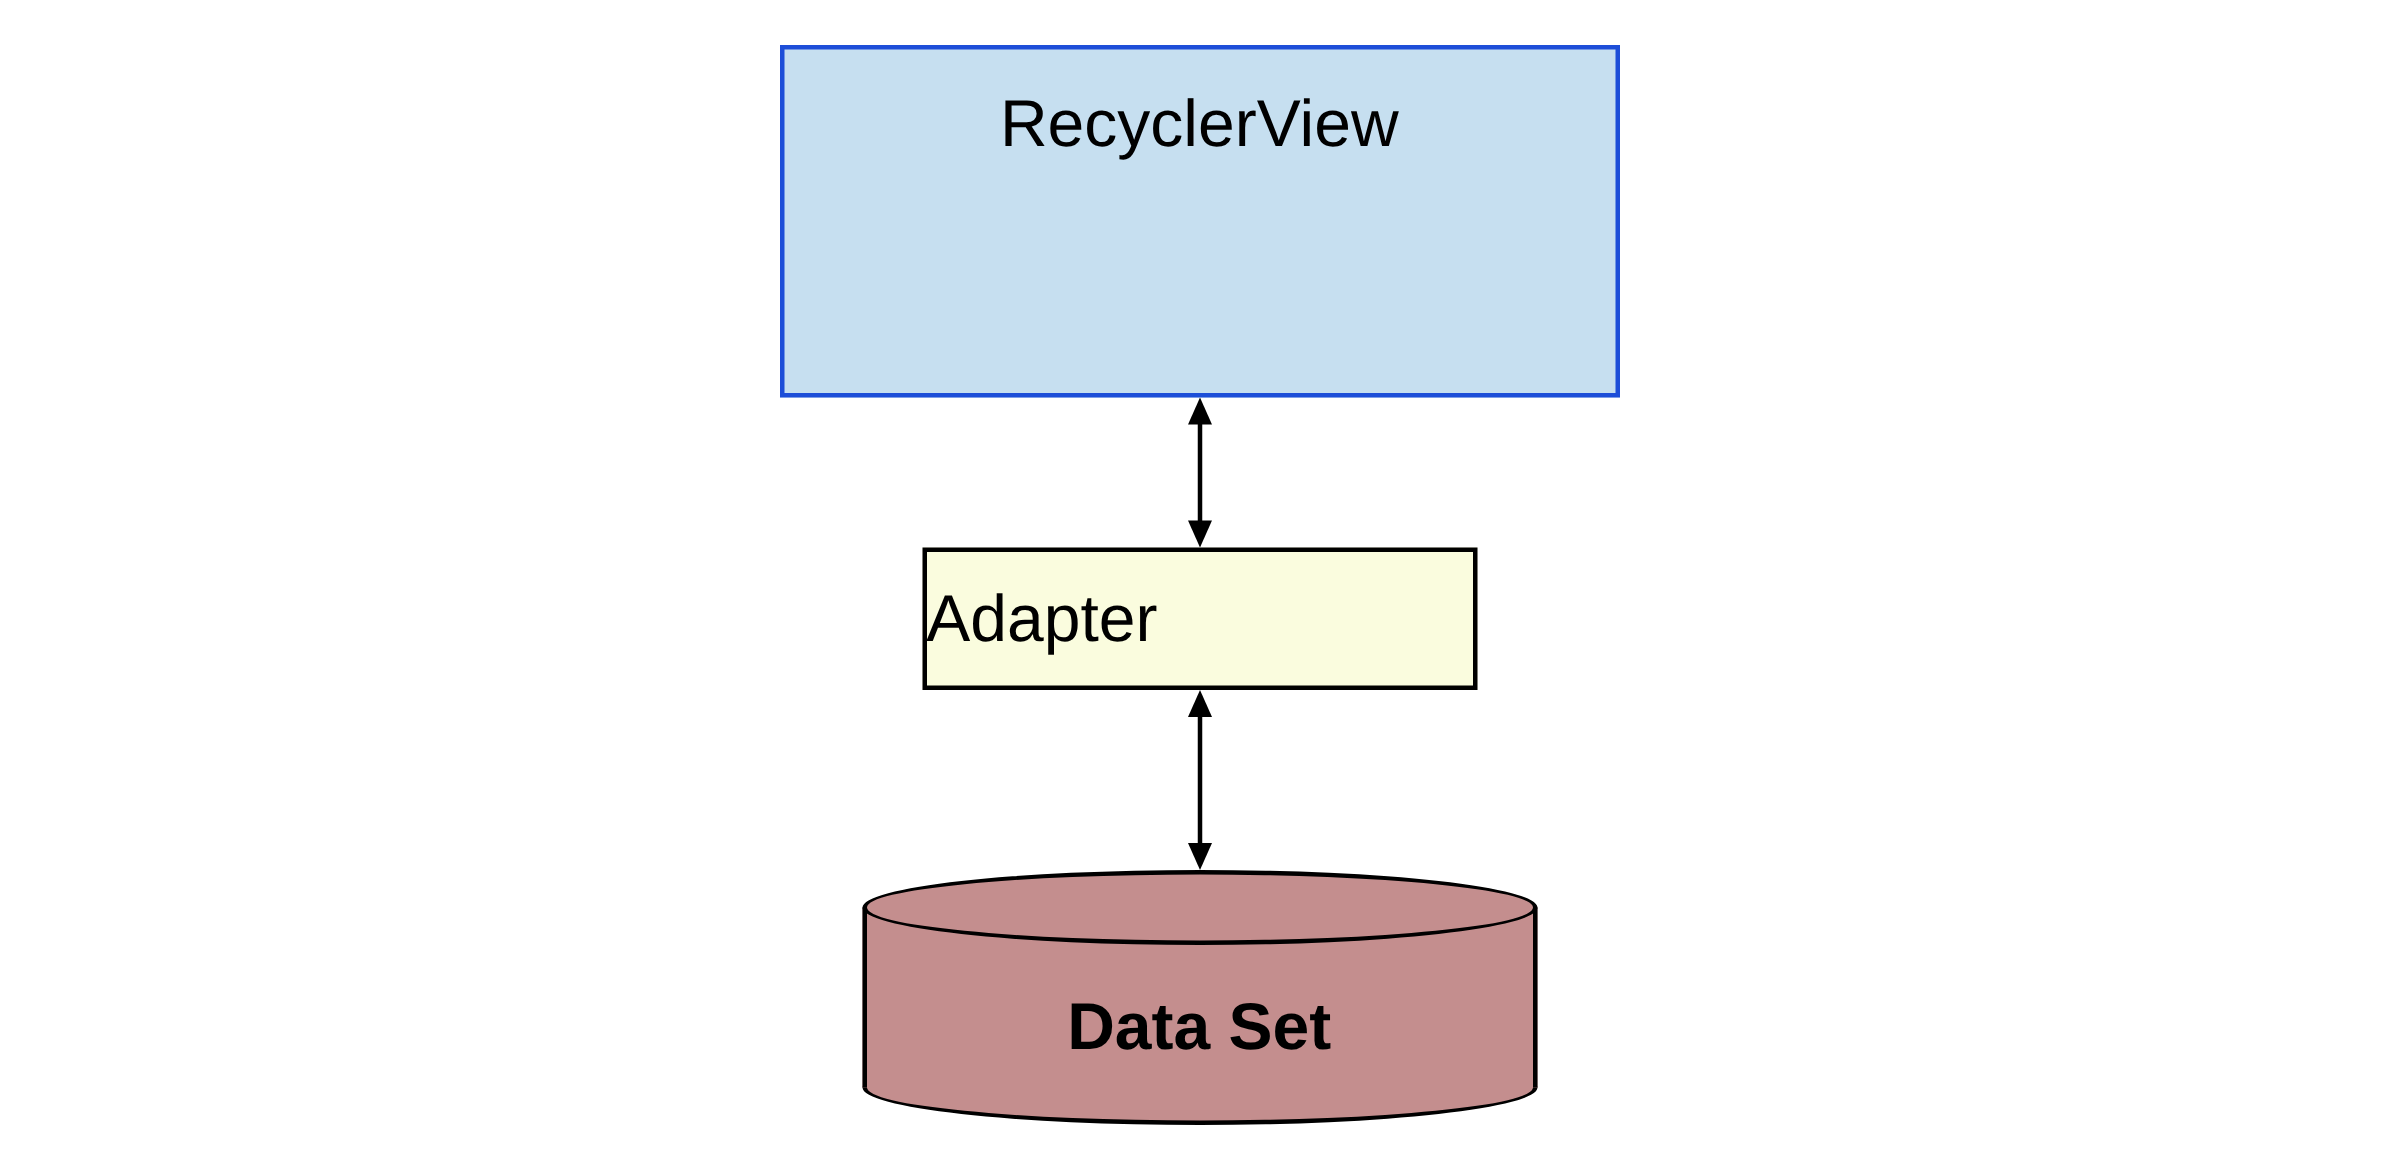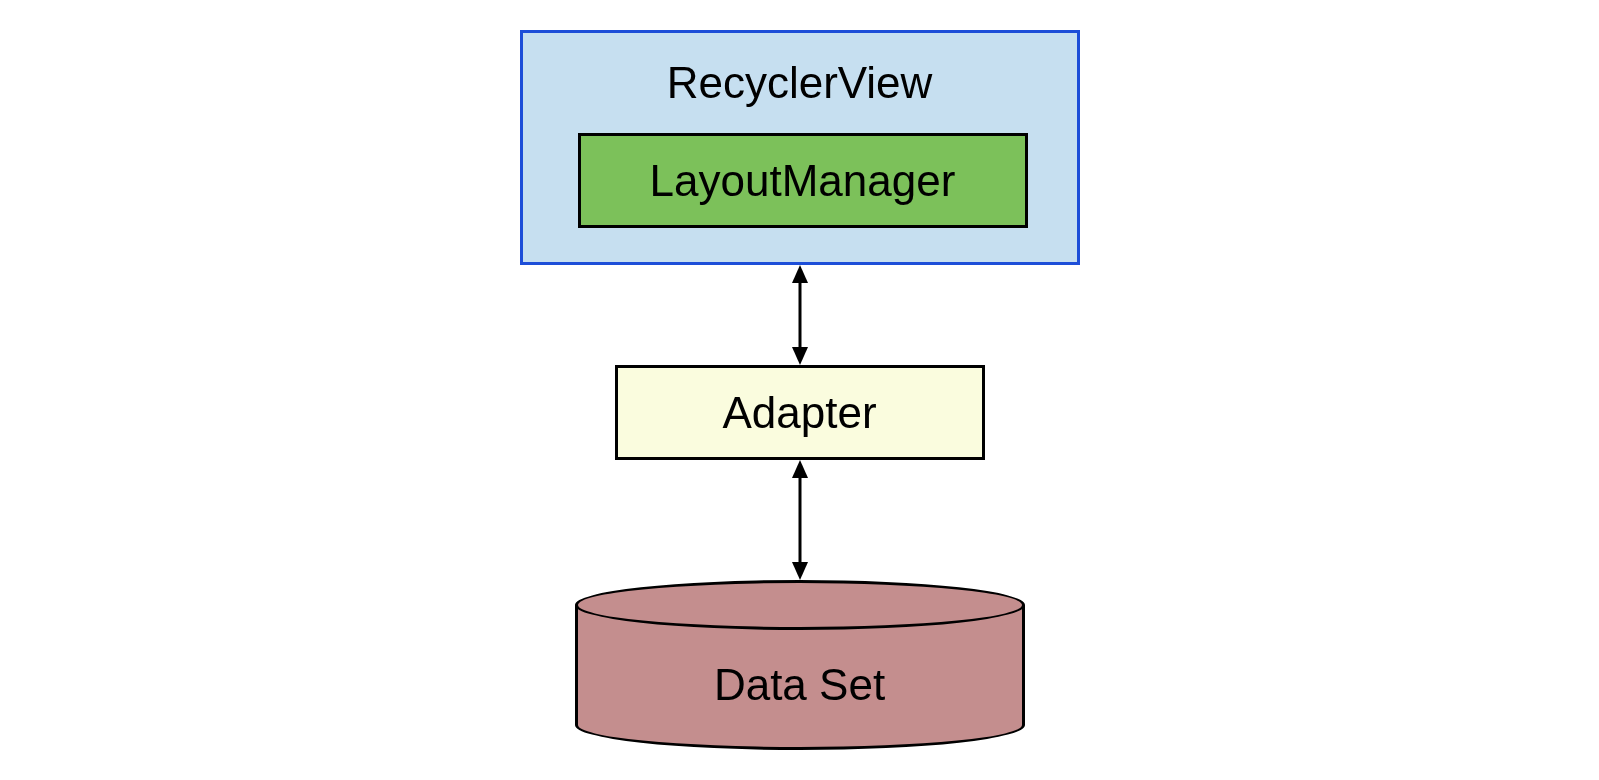--- a/index.html
+++ b/index.html
@@ -55,21 +55,20 @@
     .adapter-box {
       position: absolute;
       left: 95px;
       top: 335px;
       width: 370px;
       height: 95px;
       background: #fafcde;
       border: 3px solid #000;
       display: flex;
       align-items: center;
-      justify-content: center;
     }
     .adapter-box span {
       font-size: 44px;
       color: #000;
     }
     .arrow {
       position: absolute;
       left: 50%;
       transform: translateX(-50%);
     }
@@ -122,32 +121,30 @@
       background: #c48e8e;
     }
     .cylinder-label {
       position: absolute;
       left: 0;
       right: 0;
       top: 80px;
       text-align: center;
       font-size: 44px;
       color: #000;
+      font-weight: bold;
     }
   </style>
 </head>
 <body>
 
 <div class="diagram">
 
   <div class="recyclerview-box">
     <div class="recyclerview-title">RecyclerView</div>
-    <div class="layoutmanager-box">
-      <span>LayoutManager</span>
-    </div>
   </div>
 
   <svg class="arrow arrow1" width="30" height="100">
     <line x1="15" y1="12" x2="15" y2="88" stroke="#000" stroke-width="3"></line>
     <polygon points="15,0 7,18 23,18" fill="#000"></polygon>
     <polygon points="15,100 7,82 23,82" fill="#000"></polygon>
   </svg>
 
   <div class="adapter-box">
     <span>Adapter</span>

